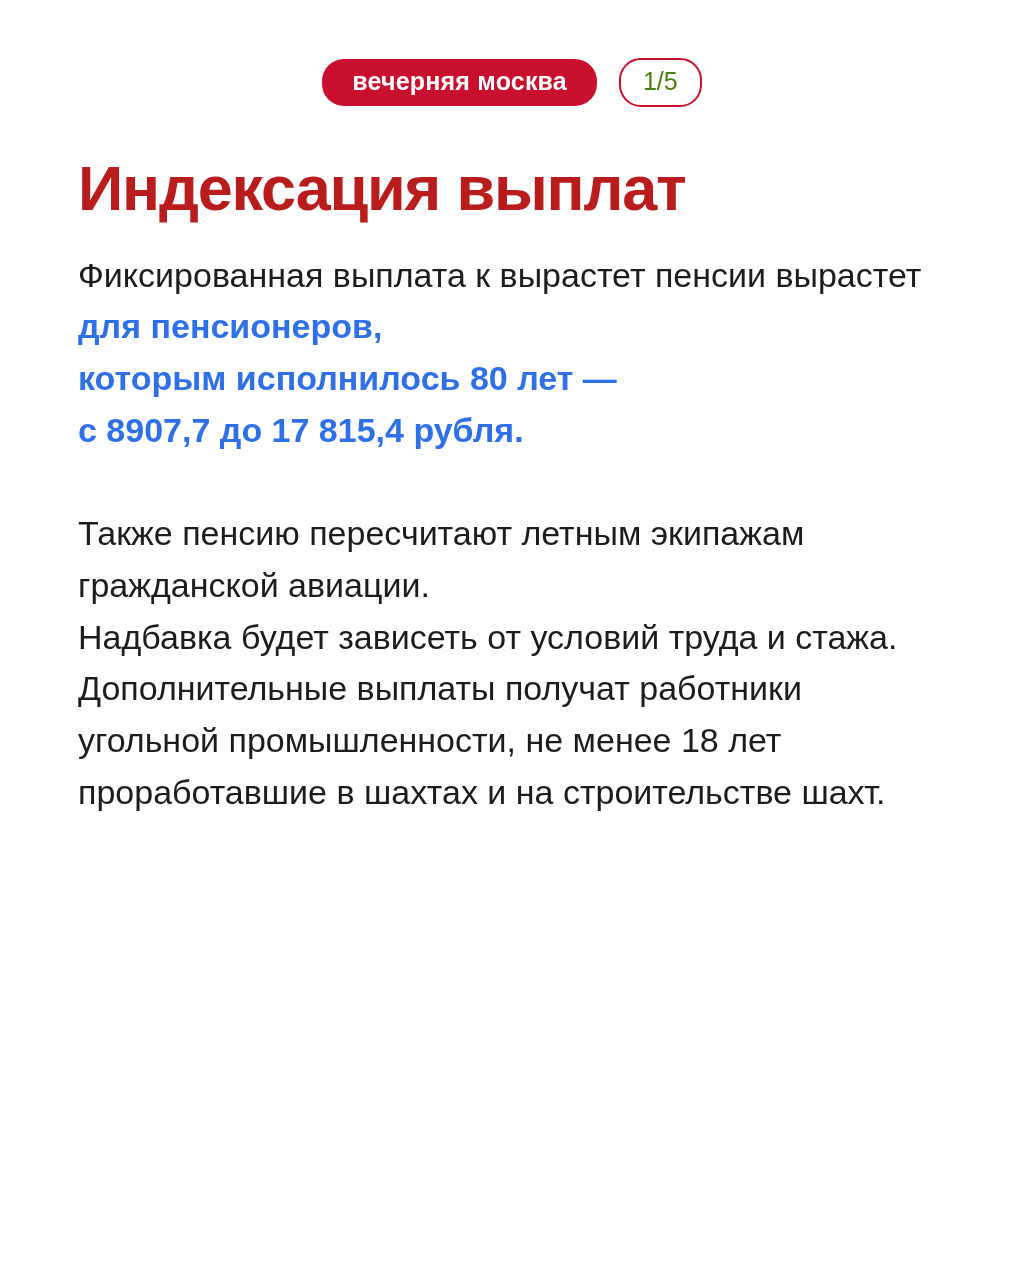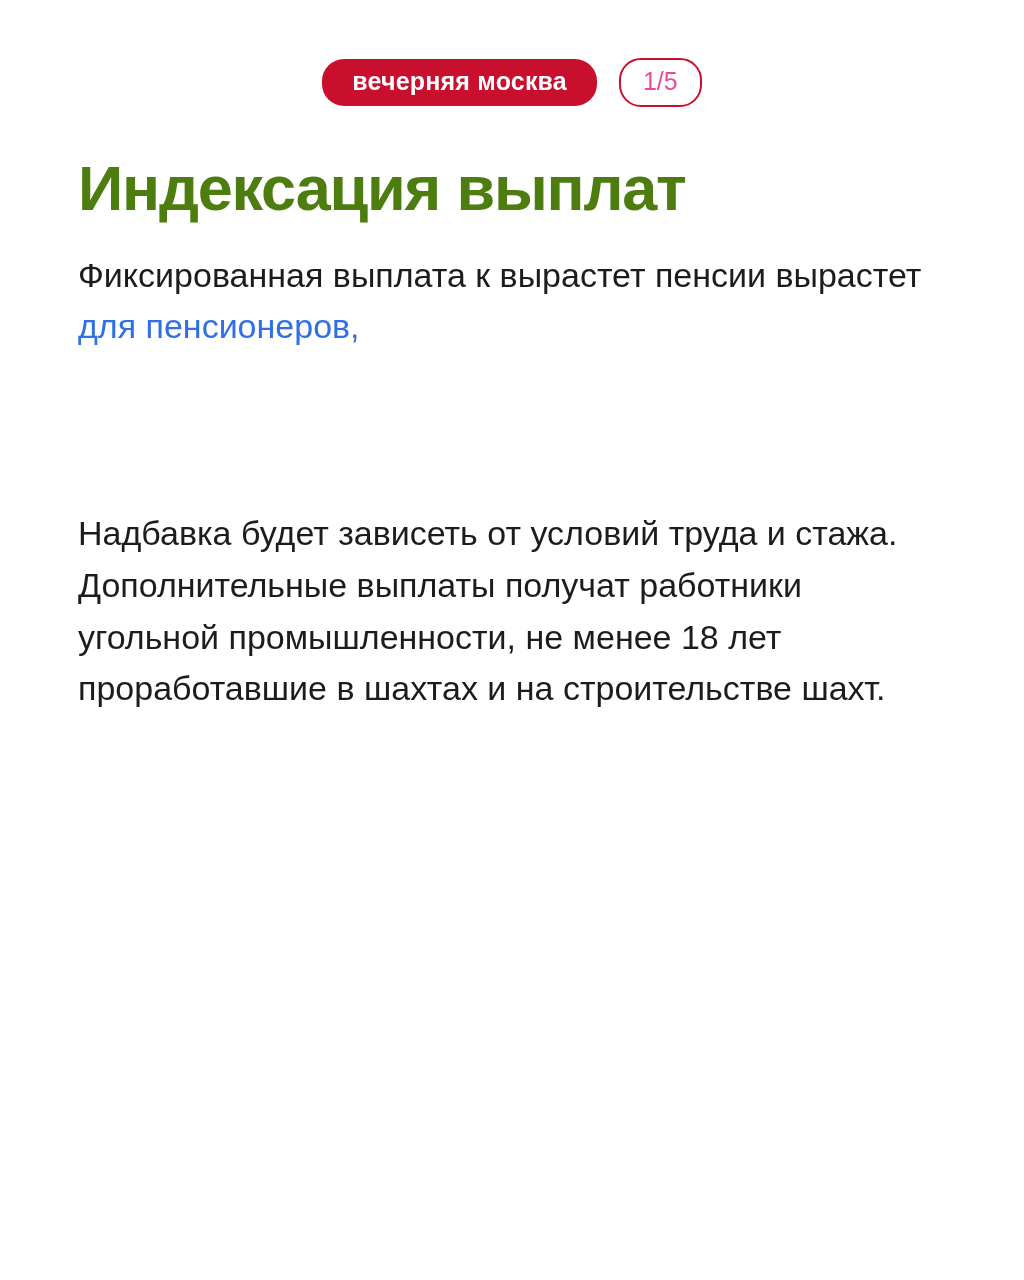--- a/index.html
+++ b/index.html
@@ -39,58 +39,58 @@
     padding: 10px 30px 12px 30px;
     font-size: 25px;
     font-weight: 700;
     letter-spacing: 0.2px;
     line-height: 1;
     white-space: nowrap;
   }
 
   .counter-pill {
     border: 2px solid #c8102e;
-    color: #ec4899;
+    color: #4d7c0f;
     border-radius: 22px;
     padding: 9px 22px 11px 22px;
     font-size: 25px;
     font-weight: 500;
     line-height: 1;
     background: #ffffff;
     white-space: nowrap;
   }
 
   .content {
     padding: 0 78px;
   }
 
   .headline {
     font-size: 63px;
     font-weight: 700;
     letter-spacing: -1.2px;
     margin: 48px 0 28px 0;
     line-height: 1.06;
-    color: #4d7c0f;
+    color: #b91c1c;
   }
 
   .para {
     font-size: 34px;
     line-height: 1.52;
     color: #1c1c1c;
     margin: 0;
     font-weight: 400;
   }
 
   .para + .para {
     margin-top: 0;
   }
 
   .highlight {
     color: #2f6fe8;
-    font-weight: 400;
+    font-weight: 700;
     text-align: center;
   }
 
   .spacer {
     height: 52px;
   }
 
   .block-two {
     margin-top: 0;
   }
@@ -102,21 +102,22 @@
 
   <div class="top-bar">
     <div class="brand-pill">вечерняя москва</div>
     <div class="counter-pill">1/5</div>
   </div>
 
   <div class="content">
 
     <h1 class="headline">Индексация выплат</h1>
 
-    <p class="para"><span>Фиксированная выплата к вырастет пенсии вырастет </span><span class="highlight">для пенсионеров,</span><br><br><br></p>
+    <p class="para"><span>Фиксированная выплата к вырастет пенсии вырастет </span><span class="highlight">для пенсионеров,</span><br><span class="highlight">которым исполнилось 80 лет —</span><br><span class="highlight">с 8907,7 до 17 815,4 рубля.</span><br></p>
 
     <div class="spacer"></div>
 
+    <p class="para block-two">Также пенсию пересчитают летным экипажам гражданской авиации.</p>
 
     <p class="para">Надбавка будет зависеть от условий труда и стажа. Дополнительные выплаты получат работники угольной промышленности, не менее 18 лет проработавшие в шахтах и на строительстве шахт.</p>
 
   </div>
 </div>
 
 </body></html>

